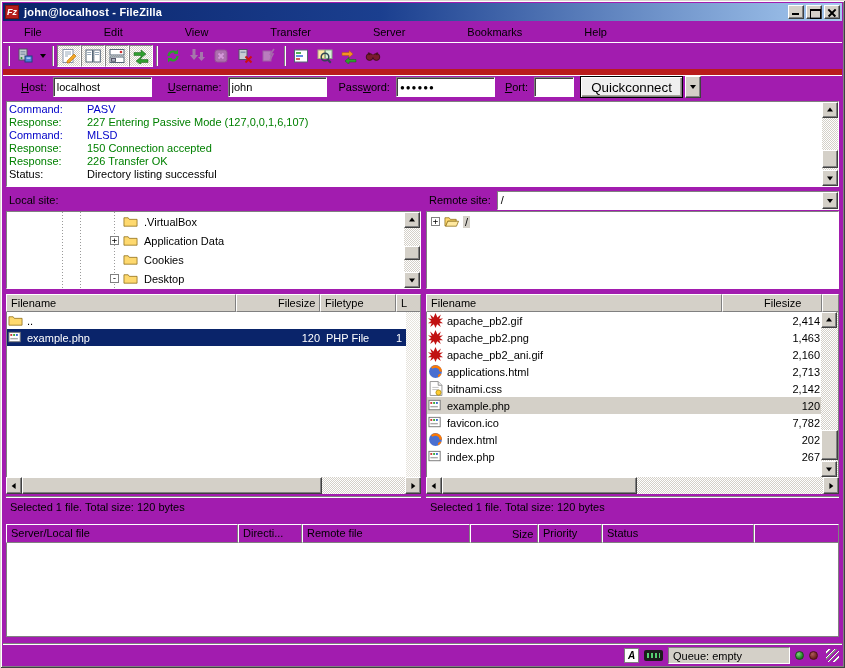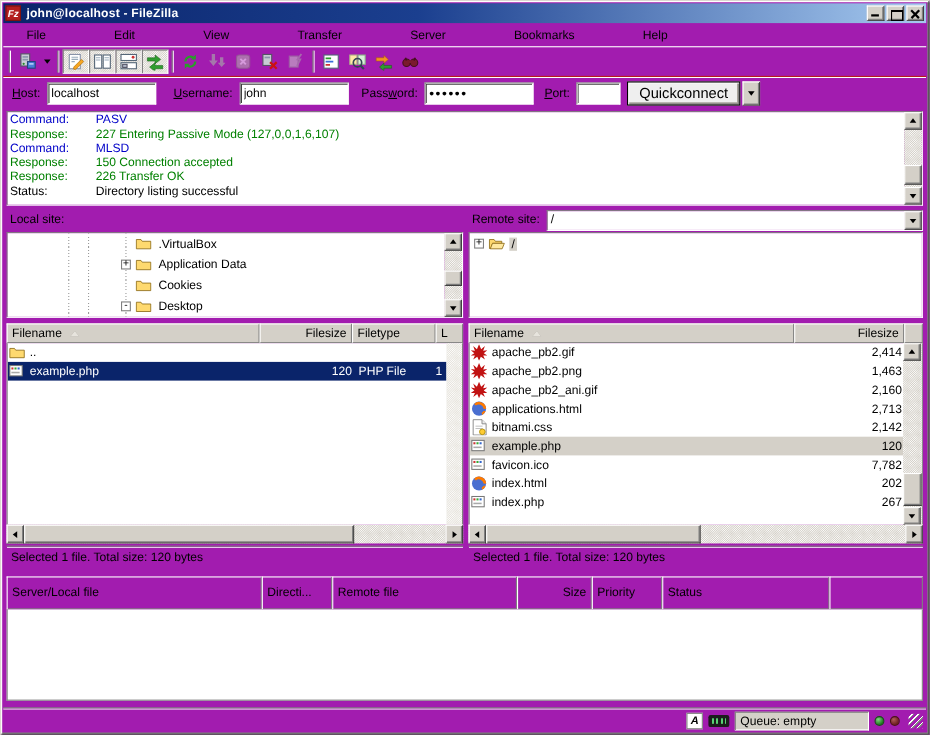--- a/index.html
+++ b/index.html
@@ -31,22 +31,22 @@
   .tsep { width:2px; height:20px; border-left:1px solid #808080; border-right:1px solid #fff; margin:0 3px; flex:none;}
   .tbtn { width:24px; height:22px; display:flex; align-items:center; justify-content:center; flex:none; }
   .tbtn.pressed { border:1px solid; border-color:#808080 #fff #fff #808080;
         background-image:linear-gradient(45deg,#fff 25%,transparent 25%,transparent 75%,#fff 75%),linear-gradient(45deg,#fff 25%,transparent 25%,transparent 75%,#fff 75%);
         background-size:2px 2px; background-position:0 0,1px 1px; background-color:#d4d0c8; }
   .tbtn svg { width:16px; height:16px; }
   .tbtn.dis { opacity:.55; filter:grayscale(.4); }
   .drop-arrow { width:12px; height:22px; display:flex; align-items:center; justify-content:center; flex:none;}
   .tri-down { width:0; height:0; border-left:3.5px solid transparent; border-right:3.5px solid transparent; border-top:4px solid #000; }
   
-  .quickbar { height:30px; display:flex; align-items:center; gap:6px; padding:0 8px; flex:none;
-              border-top:1px solid #b91c1c; box-shadow:0 1px 0 #fff inset; }
+  .quickbar { height:30px; display:flex; align-items:center; gap:6px; padding:0 18px; flex:none;
+              border-top:6px solid #b91c1c; box-shadow:0 1px 0 #fff inset; }
   .qc-label .mn { text-decoration:underline; }
   .qc-field { height:20px; padding:2px 3px; font-size:11px; font-family:inherit; outline:none; }
   .qc-btn { height:22px; padding:0 10px; font-weight:normal; display:flex; align-items:center;
             border:1px solid #000; box-shadow: inset 1px 1px 0 #fff, inset -1px -1px 0 #808080, inset -2px -2px 0 #a8a49c; }
   .qc-drop { width:16px; height:22px; display:flex; align-items:center; justify-content:center; }
   
   .logwrap { height:86px; margin:2px 3px 0 3px; display:flex; flex:none; }
   .logbody { flex:1; background:#fff; overflow:hidden; padding:1px 2px; }
   .logline { display:flex; height:13px; line-height:13px; white-space:nowrap; }
   .logline .lab { width:78px; flex:none; }
@@ -90,21 +90,21 @@
               font-size:9px; line-height:7px; text-align:center; margin-right:4px; color:#000; font-family:"DejaVu Sans Mono",monospace;}
   .expander.hidden { visibility:hidden; }
   .tree-label { padding:0 2px; }
   .sel-gray { background:#d4d0c8; }
   .ficon { width:15px; height:15px; flex:none; margin-right:4px; }
   
   .lists { display:flex; margin:5px 3px 0 3px; flex:none; }
   .list-l { width:415px; flex:none; display:flex; flex-direction:column; }
   .list-r { flex:1; margin-left:5px; display:flex; flex-direction:column; }
   .lhead { height:18px; display:flex; flex:none; background:#d4d0c8; }
-  .hcell { border:1px solid; border-color:#fff #808080 #808080 #fff; padding:2px 4px; display:flex; align-items:center; white-space:nowrap; overflow:hidden; }
+  .hcell { border:1px solid; border-color:#fff #808080 #808080 #fff; padding:2px 4px; display:flex; align-items:flex-start; white-space:nowrap; overflow:hidden;flex-direction:column; }
   .hcell.num { justify-content:flex-end;padding-left:41px; }
   .sort-tri { width:0; height:0; border-left:4px solid transparent; border-right:4px solid transparent; border-bottom:5px solid #e7e4dd; margin-left:8px; filter:drop-shadow(0 0 0.4px #9a968e); }
   .lbody { background:#fff; border:1px solid #808080; border-top:none; border-bottom:none; overflow:hidden; position:relative; }
   .list-l .lbody { height:165px; display:flex; }
   .list-r .lbody { height:165px; display:flex; }
   .rows { flex:1; overflow:hidden; }
   .frow { height:17px; display:flex; align-items:center; padding:0 1px; white-space:nowrap; }
   .frow .c { overflow:hidden; white-space:nowrap; }
   .frow .num { text-align:right; }
   .sel-navy { background:#0a246a; color:#fff; }
@@ -112,21 +112,21 @@
   .lc-name{ width:230px;} .lc-size{width:84px;} .lc-type{width:76px;} .lc-last{flex:1;}
   .rc-name{ flex:1;} .rc-size{width:100px;}
   .vsliver { width:14px; flex:none;
         background-image:linear-gradient(45deg,#fff 25%,transparent 25%,transparent 75%,#fff 75%),linear-gradient(45deg,#fff 25%,transparent 25%,transparent 75%,#fff 75%);
         background-size:2px 2px; background-position:0 0,1px 1px; background-color:#e6e3dc; }
   .status-row { height:21px; margin:2px 3px 0 3px; display:flex; flex:none; }
   .status-cell { padding:4px 4px 0 4px; border-top:1px solid #808080; box-shadow:0 1px 0 #fff inset; white-space:nowrap; overflow:hidden; }
   .status-cell.l { width:415px; flex:none; }
   .status-cell.r { flex:1; margin-left:5px; }
   
-  .queue-head { height:30px; display:flex; margin:7px 3px 0 3px; flex:none; }
+  .queue-head { height:19px; display:flex; margin:7px 3px 0 3px; flex:none; }
   .qc0{width:232px;} .qc1{width:64px;} .qc2{width:168px;} .qc3{width:68px;} .qc4{width:64px;} .qc5{width:152px;} .qc6{flex:1;}
   .queue-body { flex:1; background:#fff; margin:0 3px; border:1px solid #808080; border-top:none; }
   
   .tabs { height:21px; margin:3px 3px 0 3px; display:flex; align-items:flex-end; gap:1px; flex:none; }
   .tab { height:18px; padding:2px 10px 0 10px; background:#ccc8c0; border:1px solid; border-color:#fff #808080 #808080 #fff; border-bottom:none; }
   .tab.active { height:21px; background:#fff; font-weight:bold; border-bottom:none; box-shadow:inset -1px 0 0 #808080; }
   
   .statusbar { height:22px; margin-top:6px; border-top:1px solid #808080; box-shadow:0 1px 0 #fff inset;
                display:flex; align-items:center; justify-content:flex-end; gap:5px; padding:1px 3px 0 3px; flex:none; }
   .dt-icon { width:15px; height:15px; border:1px solid #808080; background:#fff; font-weight:bold; font-style:italic;

